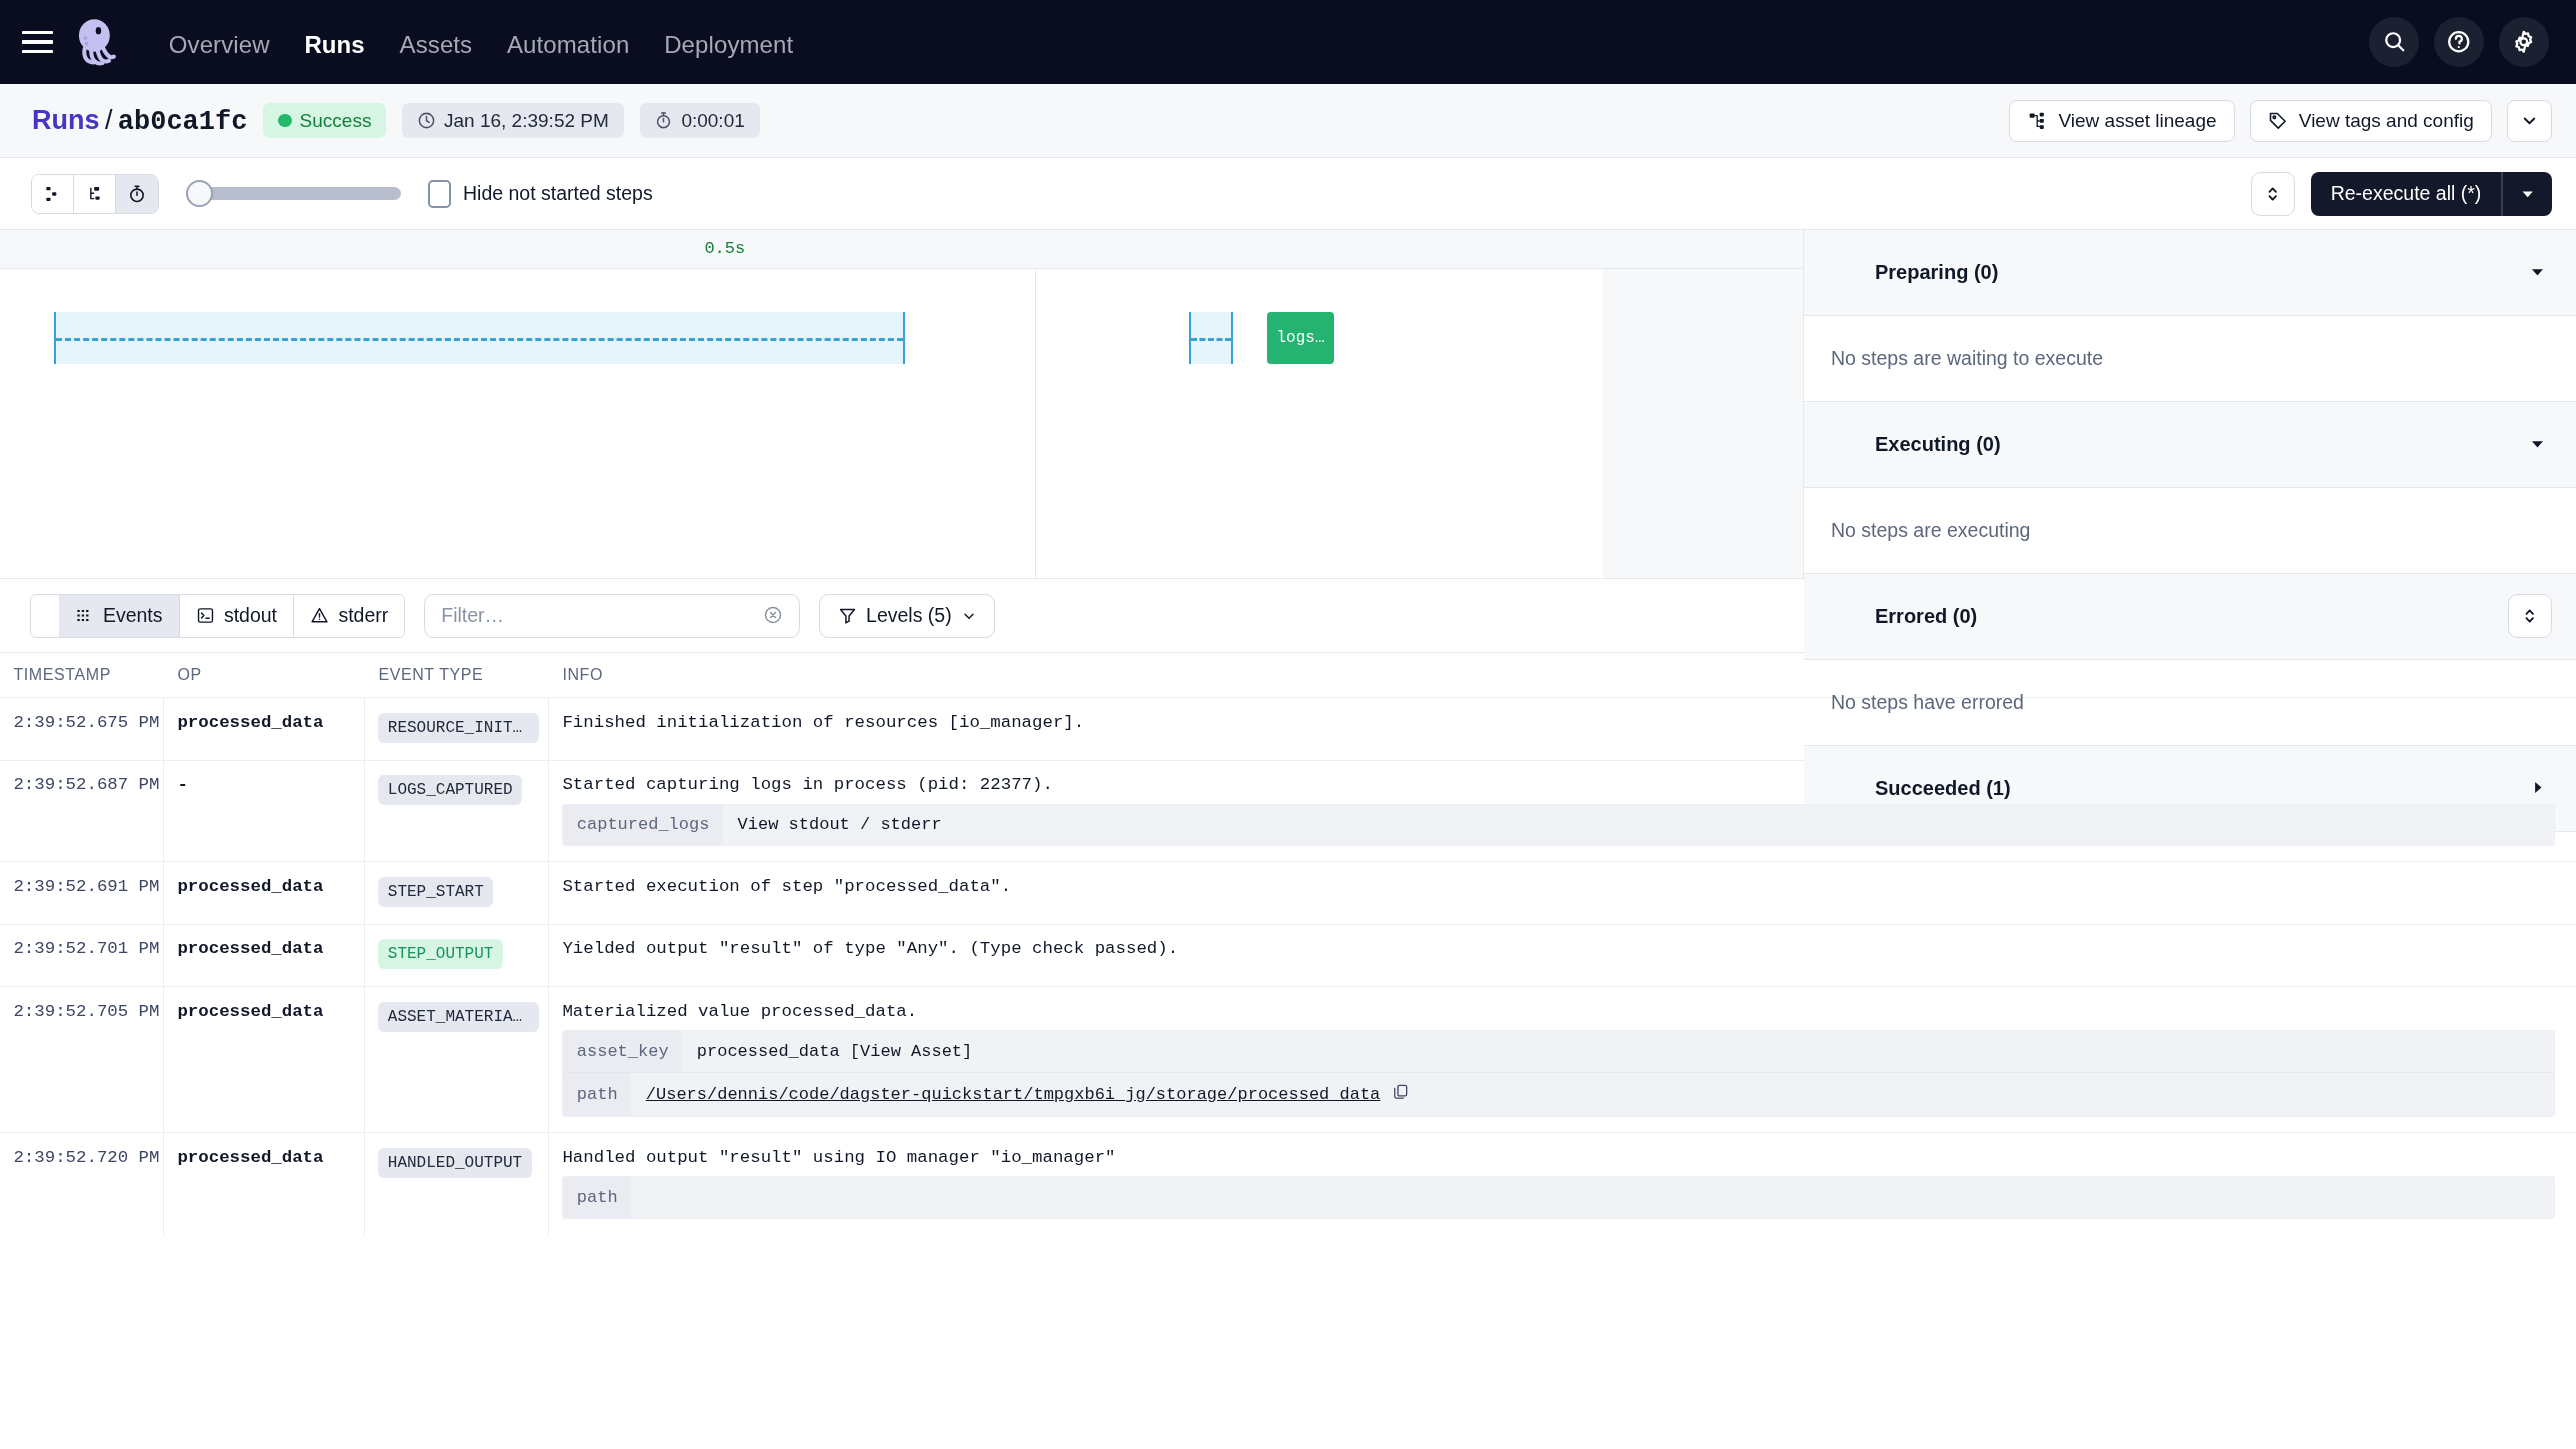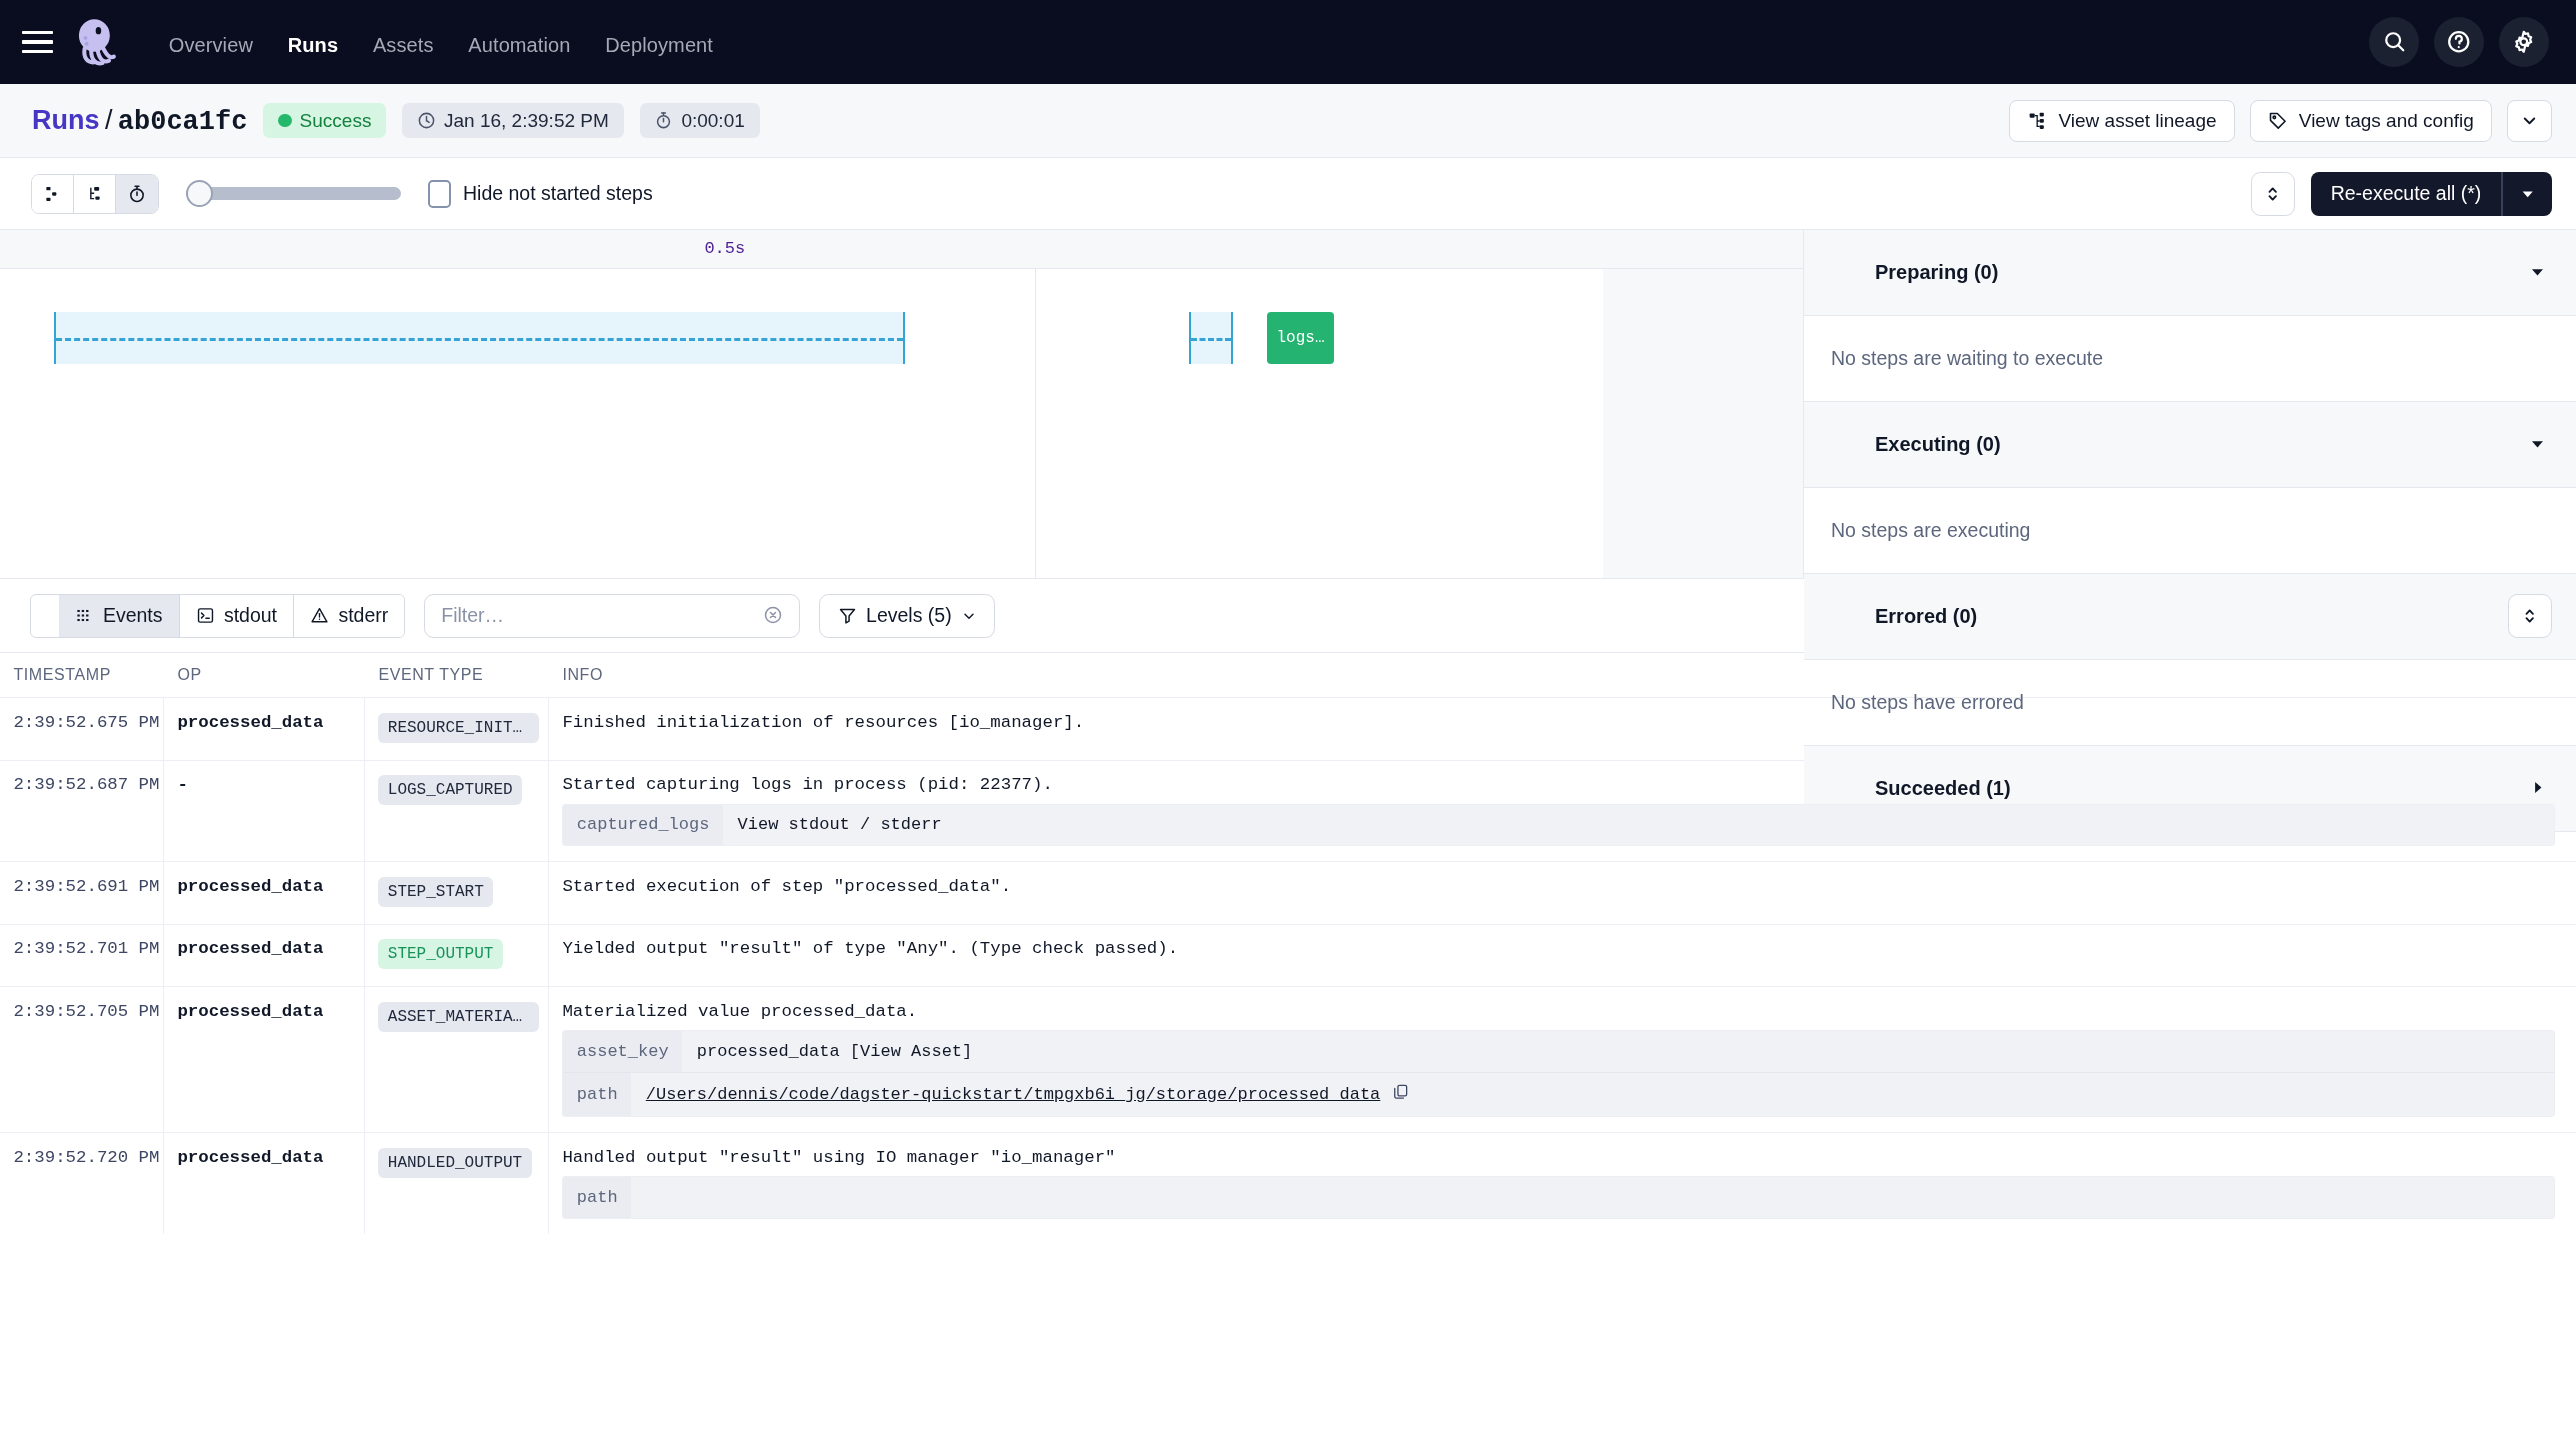--- a/index.html
+++ b/index.html
@@ -13,21 +13,21 @@
   
   #topnav {
     height: 84px; background: #090d1f; display: flex; align-items: center;
     padding: 0 27px 0 21.5px; position: relative;
   }
   .hamburger { width: 31px; height: 27px; display: flex; flex-direction: column;
     justify-content: center; gap: 6px; cursor: pointer; margin-right: 17.4px; }
   .hamburger span { display: block; height: 3.4px; background: #fff; border-radius: 0.7px; }
   .logo { width: 52px; height: 52px; margin-right: 29.5px; }
   .navlinks { display: flex; align-items: center; gap: 0px; }
-  .navlink { color: #a6a9b5; font-size: 20px; padding: 0 17.4px; cursor: pointer;
+  .navlink { color: #a6a9b5; font-size: 24px; padding: 0 17.4px; cursor: pointer;
      letter-spacing: 0.1px; margin-top: 6px; }
   .navlink.active { color: #ffffff; font-weight: 600; }
   .navright { margin-left: auto; display: flex; align-items: center; gap: 14.8px; }
   .navbtn { width: 50px; height: 50px; border-radius: 50%; background: #1c2132;
     display: flex; align-items: center; justify-content: center; cursor: pointer; }
 
   
   #crumbbar {
     height: 74px; background: #f7f8fa; border-bottom: 1.3px solid #e6e8ef;
     display: flex; align-items: center; padding: 0 24px 0 32px; gap: 16px;
@@ -69,21 +69,21 @@
     border-radius: 8px; overflow: hidden; cursor: pointer; }
   .dark-btn .lbl { color: #fff; font-size: 19.5px; padding: 0 20px; }
   .dark-btn .divider { width: 1.3px; height: 44px; background: #38405a; }
   .dark-btn .caret { padding: 0 16px; display: flex; align-items: center; }
 
   
   #mainsplit { display: flex; height: 349px; border-bottom: 1.3px solid #e6e8ef; }
   #gantt { position: relative; flex: 1 1 auto; background: #fff; overflow: hidden; }
   .gantt-header { height: 39px; background: #f7f8fa; border-bottom: 1.3px solid #e6e8ef;
      position: relative; }
-  .tick-label { position: absolute; top: 9.4px; font-size: 17px; color: #4c1d95;
+  .tick-label { position: absolute; top: 9.4px; font-size: 17px; color: #15803d;
       font-family: "Liberation Mono", monospace; transform: translateX(-50%); }
   .gantt-body { position: relative; height: 310px; }
   .vline { position: absolute; top: 0; bottom: 0; width: 1.3px; background: #e6e8ef; }
   .colshade { position: absolute; top: 0; bottom: 0; background: #f7f8fa; }
   .wait-bar { position: absolute; background: #e6f4fb; border-left: 2px solid #35a3d6;
       border-right: 2px solid #35a3d6; }
   .wait-bar:after { content:""; position:absolute; left:0; right:0; top:50%;
       border-top: 3.4px dashed #35a3d6; }
   .step-box { position: absolute; background: #25b372; border-radius: 4px; color: #fff;
       font-family: "Liberation Mono", monospace; font-size: 16px;

